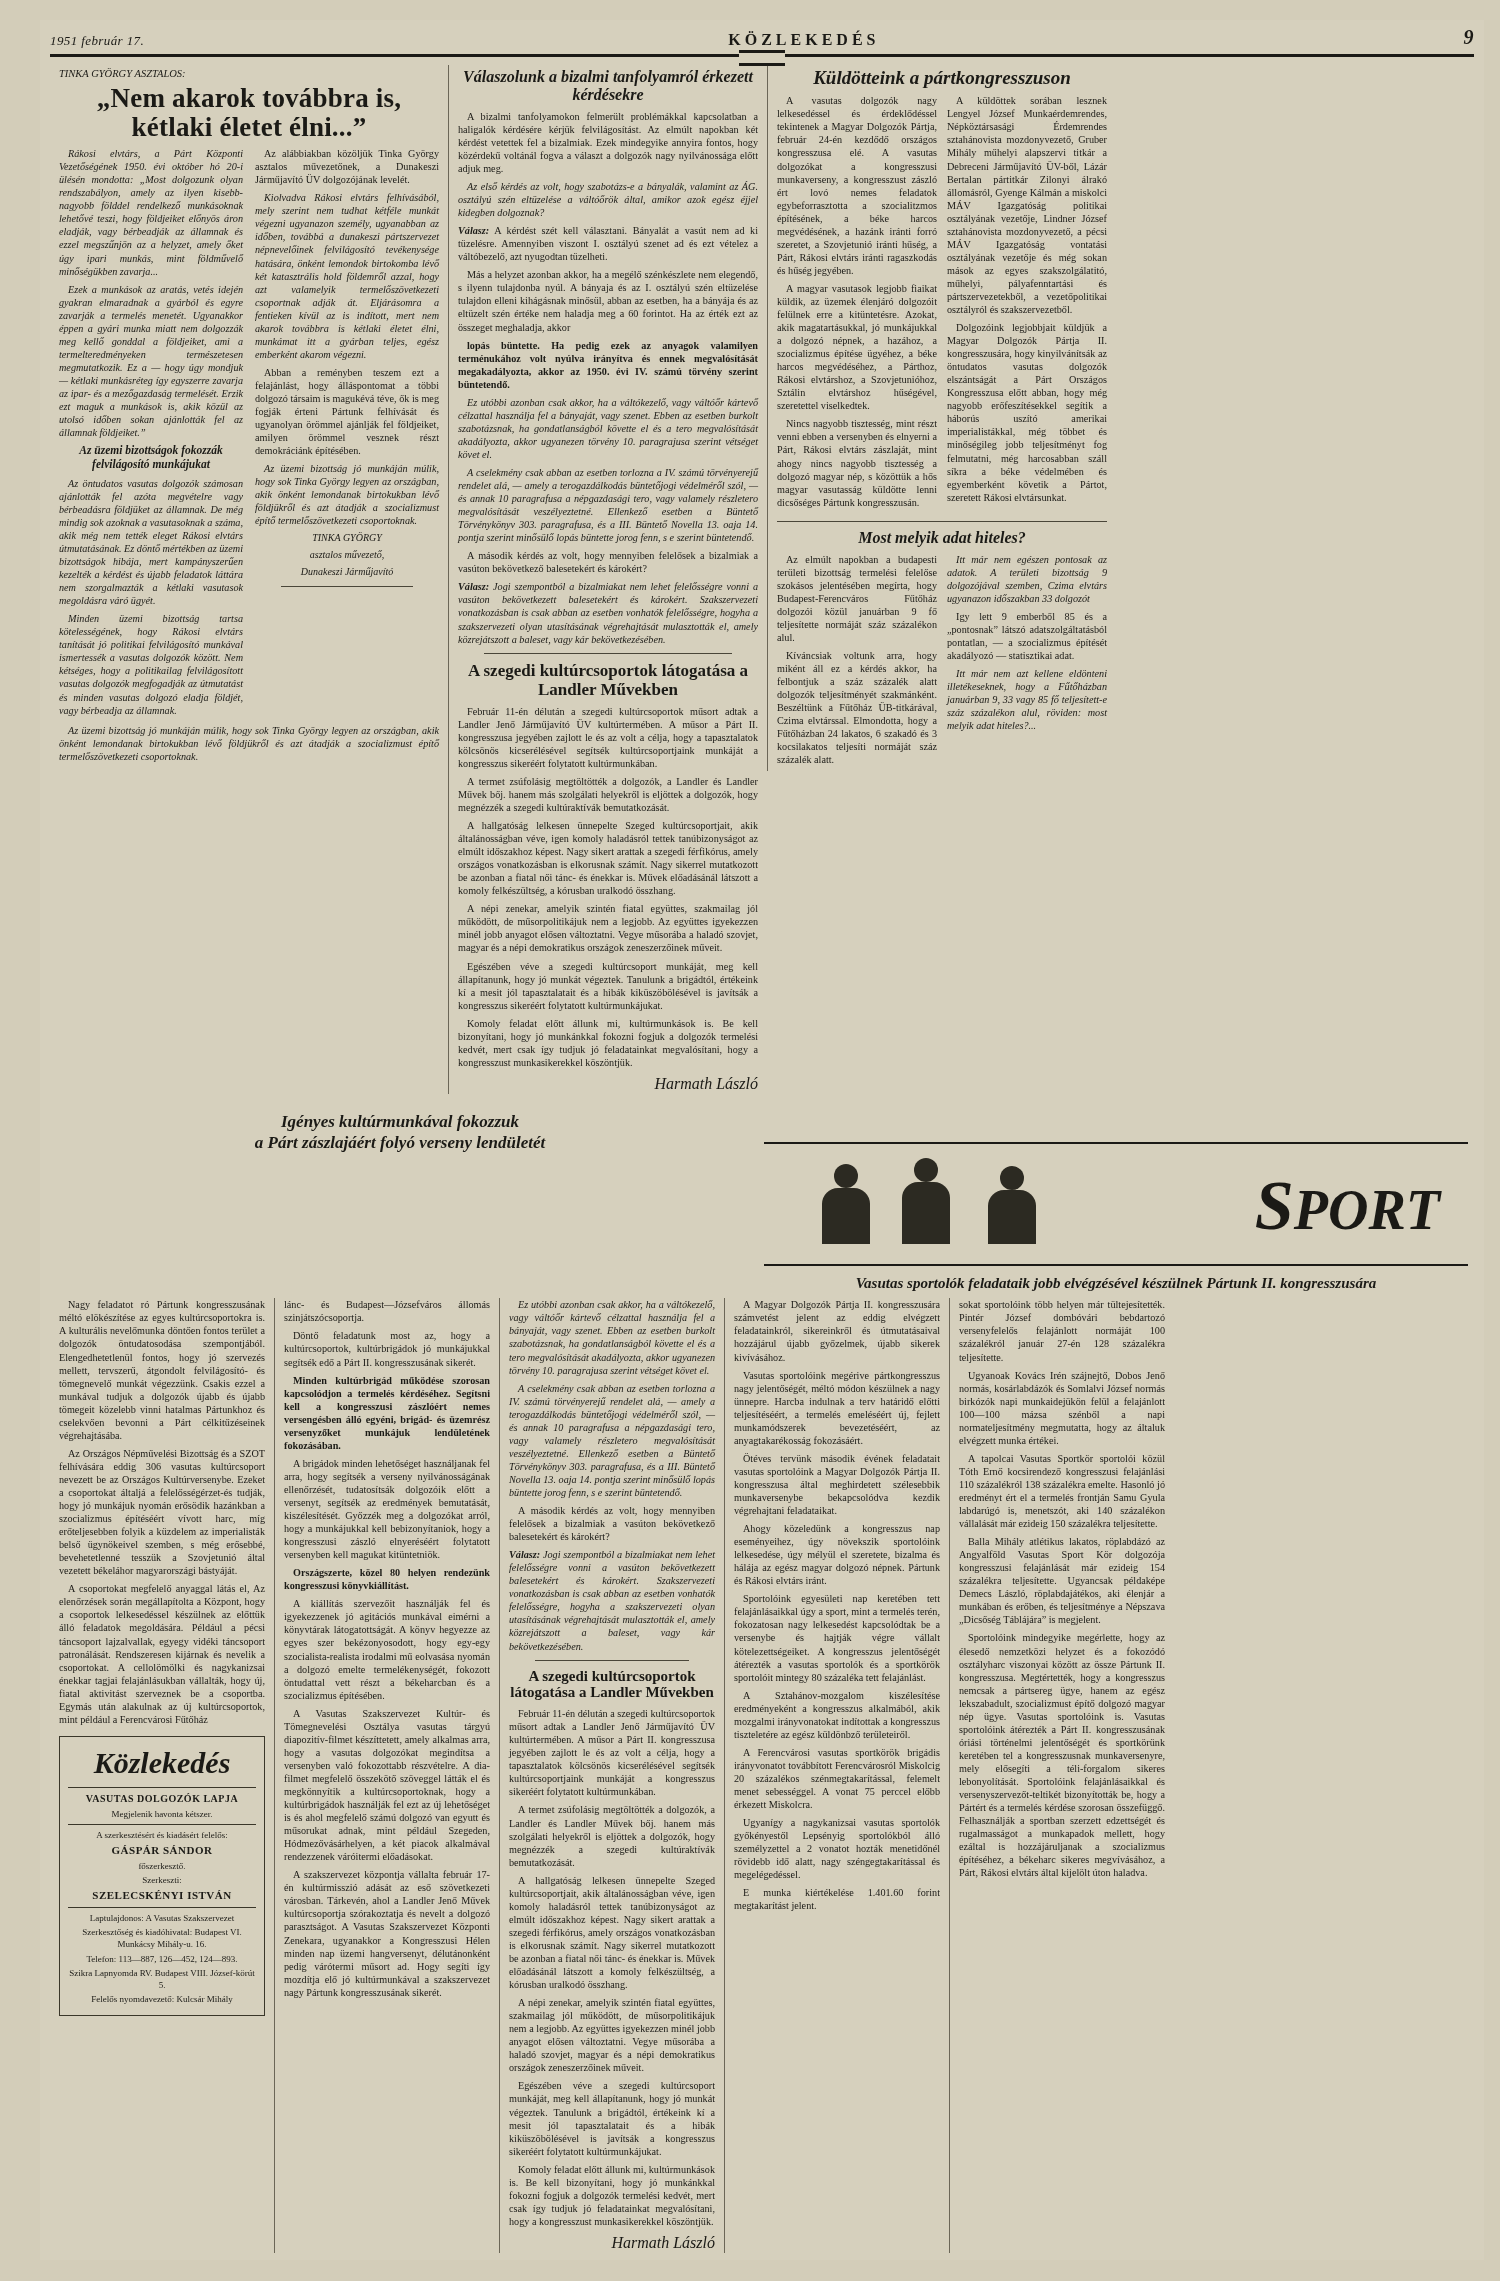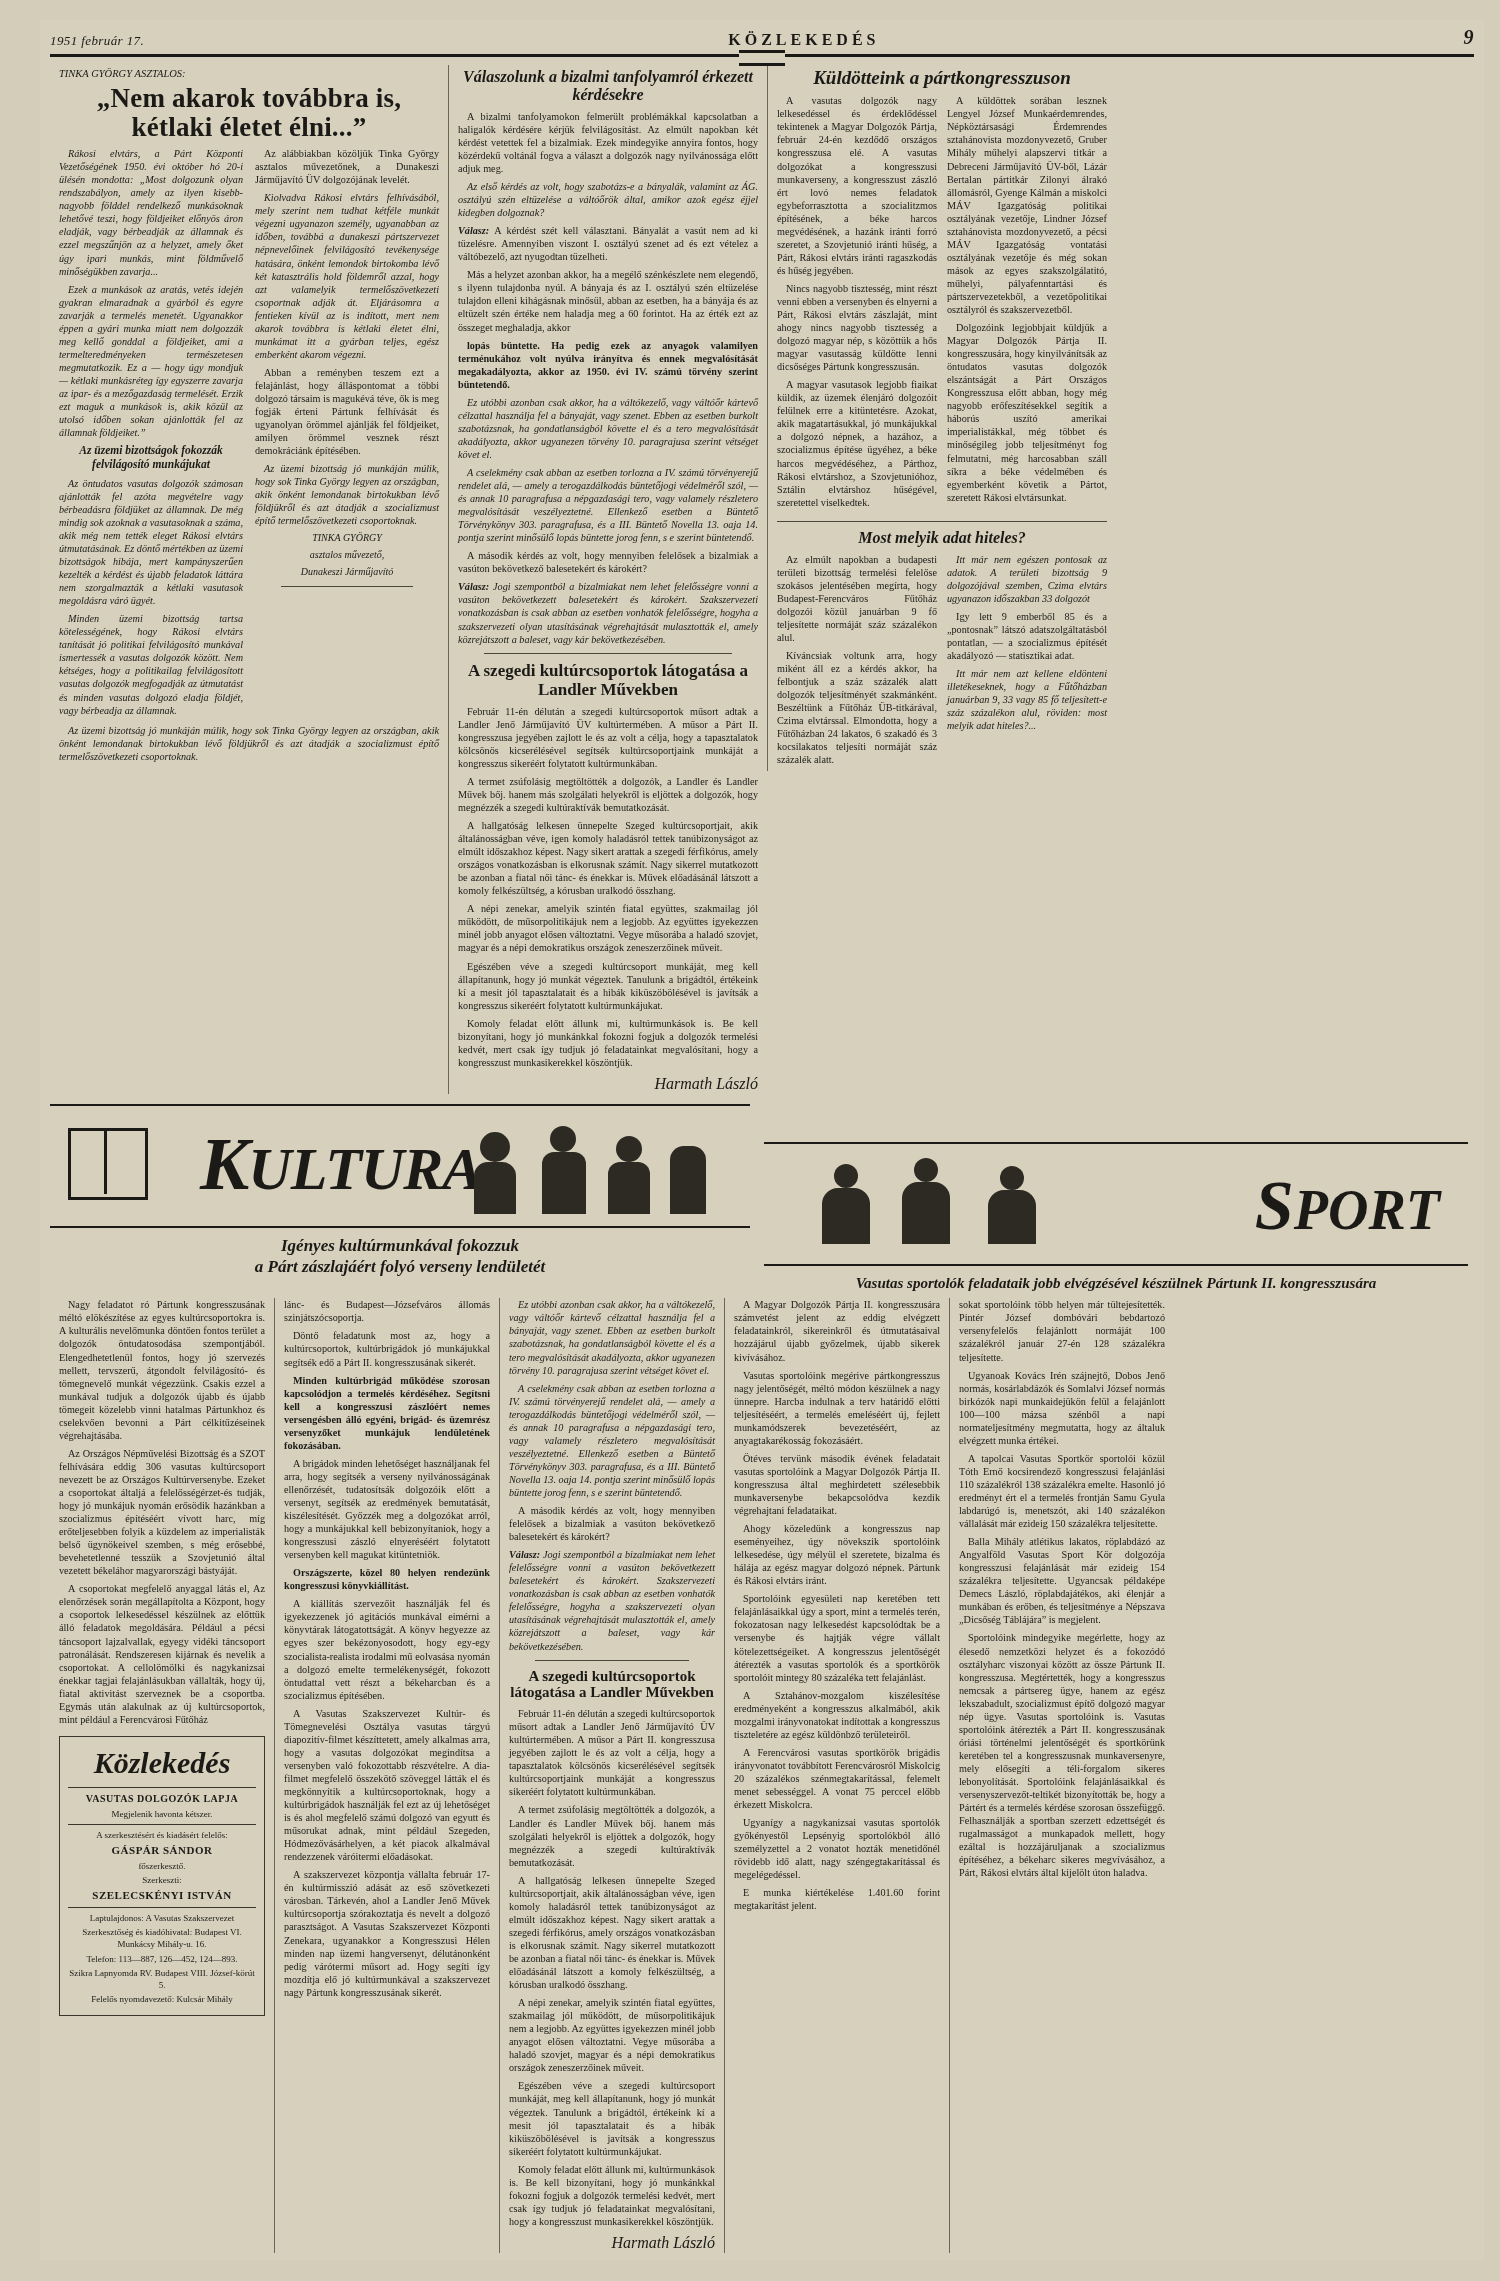--- a/index.html
+++ b/index.html
@@ -192,22 +192,22 @@
       <p>Egészében véve a szegedi kultúrcsoport munkáját, meg kell állapítanunk, hogy jó munkát végeztek. Tanulunk a brigádtól, értékeink kí a mesit jól tapasztalatait és a hibák kiküszöbölésével is javítsák a kongresszus sikeréért folytatott kultúrmunkájukat.</p>
       <p>Komoly feladat előtt állunk mi, kultúrmunkások is. Be kell bizonyítani, hogy jó munkánkkal fokozni fogjuk a dolgozók termelési kedvét, mert csak így tudjuk jó feladatainkat megvalósítani, hogy a kongresszust munkasikerekkel köszöntjük.</p>
       <div class="sig">Harmath László</div>
     </div>
 
     <div class="col c3" style="width:330px;">
       <h2 class="head2" style="font-style:italic;font-size:19px;">Küldötteink a pártkongresszuson</h2>
       <div style="display:flex;gap:10px;">
         <div style="flex:1;">
           <p>A vasutas dolgozók nagy lelkesedéssel és érdeklődéssel tekintenek a Magyar Dolgozók Pártja, február 24-én kezdődő országos kongresszusa elé. A vasutas dolgozókat a kongresszusi munkaverseny, a kongresszust zászló ért lovó nemes feladatok egybeforrasztotta a szocialitzmos építésének, a béke harcos megvédésének, a hazánk iránti forró szeretet, a Szovjetunió iránti hűség, a Párt, Rákosi elvtárs iránti ragaszkodás és hűség jegyében.</p>
+          <p>A magyar vasutasok legjobb fiaikat küldik, az üzemek élenjáró dolgozóit felülnek erre a kitüntetésre. Azokat, akik magatartásukkal, jó munkájukkal a dolgozó népnek, a hazához, a szocializmus építése ügyéhez, a béke harcos megvédéséhez, a Párthoz, Rákosi elvtárshoz, a Szovjetunióhoz, Sztálin elvtárshoz hűségével, szeretettel viselkedtek.</p>
           <p>Nincs nagyobb tisztesség, mint részt venni ebben a versenyben és elnyerni a Párt, Rákosi elvtárs zászlaját, mint ahogy nincs nagyobb tisztesség a dolgozó magyar nép, s közöttük a hős magyar vasutasság küldötte lenni dicsőséges Pártunk kongresszusán.</p>
-          <p>A magyar vasutasok legjobb fiaikat küldik, az üzemek élenjáró dolgozóit felülnek erre a kitüntetésre. Azokat, akik magatartásukkal, jó munkájukkal a dolgozó népnek, a hazához, a szocializmus építése ügyéhez, a béke harcos megvédéséhez, a Párthoz, Rákosi elvtárshoz, a Szovjetunióhoz, Sztálin elvtárshoz hűségével, szeretettel viselkedtek.</p>
         </div>
         <div style="flex:1;">
           <p>A küldöttek sorában lesznek Lengyel József Munkaérdemrendes, Népköztársasági Érdemrendes sztahánovista mozdonyvezető, Gruber Mihály műhelyi alapszervi titkár a Debreceni Járműjavító ÜV-ből, Lázár Bertalan pártitkár Zilonyi álrakó állomásról, Gyenge Kálmán a miskolci MÁV Igazgatóság politikai osztályának vezetője, Lindner József sztahánovista mozdonyvezető, a pécsi MÁV Igazgatóság vontatási osztályának vezetője és még sokan mások az egyes szakszolgálatitó, műhelyi, pályafenntartási és pártszervezetekből, a vezetőpolitikai osztályról és szakszervezetből.</p>
           <p>Dolgozóink legjobbjait küldjük a Magyar Dolgozók Pártja II. kongresszusára, hogy kinyilvánítsák az öntudatos vasutas dolgozók elszántságát a Párt Országos Kongresszusa előtt abban, hogy még nagyobb erőfeszítésekkel segítik a háborús uszító amerikai imperialistákkal, még többet és minőségileg jobb teljesítményt fog felmutatni, még harcosabban száll síkra a béke védelmében és egyemberként követik a Pártot, szeretett Rákosi elvtársunkat.</p>
         </div>
       </div>
       <div class="sepfull"></div>
       <h2 class="head2" style="font-style:italic;font-size:16px;">Most melyik adat hiteles?</h2>
       <div style="display:flex;gap:10px;">
         <div style="flex:1;">
@@ -218,31 +218,20 @@
           <p class="ital">Itt már nem egészen pontosak az adatok. A területi bizottság 9 dolgozójával szemben, Czima elvtárs ugyanazon időszakban 33 dolgozót</p>
           <p>Igy lett 9 emberből 85 és a „pontosnak” látszó adatszolgáltatásból pontatlan, — a szocializmus építését akadályozó — statisztikai adat.</p>
           <p class="ital">Itt már nem azt kellene eldönteni illetékeseknek, hogy a Fűtőházban januárban 9, 33 vagy 85 fő teljesített-e száz százalékon alul, röviden: most melyik adat hiteles?...</p>
         </div>
       </div>
     </div>
   </div>
 
   <div style="display:flex;padding:0 10px;margin-top:10px;">
     <div style="width:700px;position:relative;">
-      <div class="banner" style="margin:0;">
-        <div class="book"></div>
-        <div class="word"><span class="k">K</span>ULTURA</div>
-        <div class="fig" style="left:430px;top:26px;width:30px;height:30px;"></div>
-        <div class="figr" style="left:424px;top:56px;width:42px;height:52px;border-radius:14px 14px 0 0;"></div>
-        <div class="fig" style="left:500px;top:20px;width:26px;height:26px;"></div>
-        <div class="figr" style="left:492px;top:46px;width:44px;height:62px;border-radius:12px 12px 0 0;"></div>
-        <div class="fig" style="left:566px;top:30px;width:26px;height:26px;"></div>
-        <div class="figr" style="left:558px;top:56px;width:42px;height:52px;border-radius:12px 12px 0 0;"></div>
-        <div class="figr" style="left:620px;top:40px;width:36px;height:68px;border-radius:14px 14px 0 0;"></div>
-      </div>
       <div class="banner-sub" style="margin-left:0;margin-right:0;">
         <span>Igényes kultúrmunkával fokozzuk</span>
         <span class="l2">a Párt zászlajáért folyó verseny lendületét</span>
       </div>
     </div>
     <div style="width:704px;padding-left:14px;">
       <div style="height:18px;"></div>
       <div class="sport-banner">
         <div class="fig" style="left:70px;top:20px;width:24px;height:24px;"></div>
         <div class="figr" style="left:58px;top:44px;width:48px;height:56px;border-radius:16px 16px 0 0;"></div>

